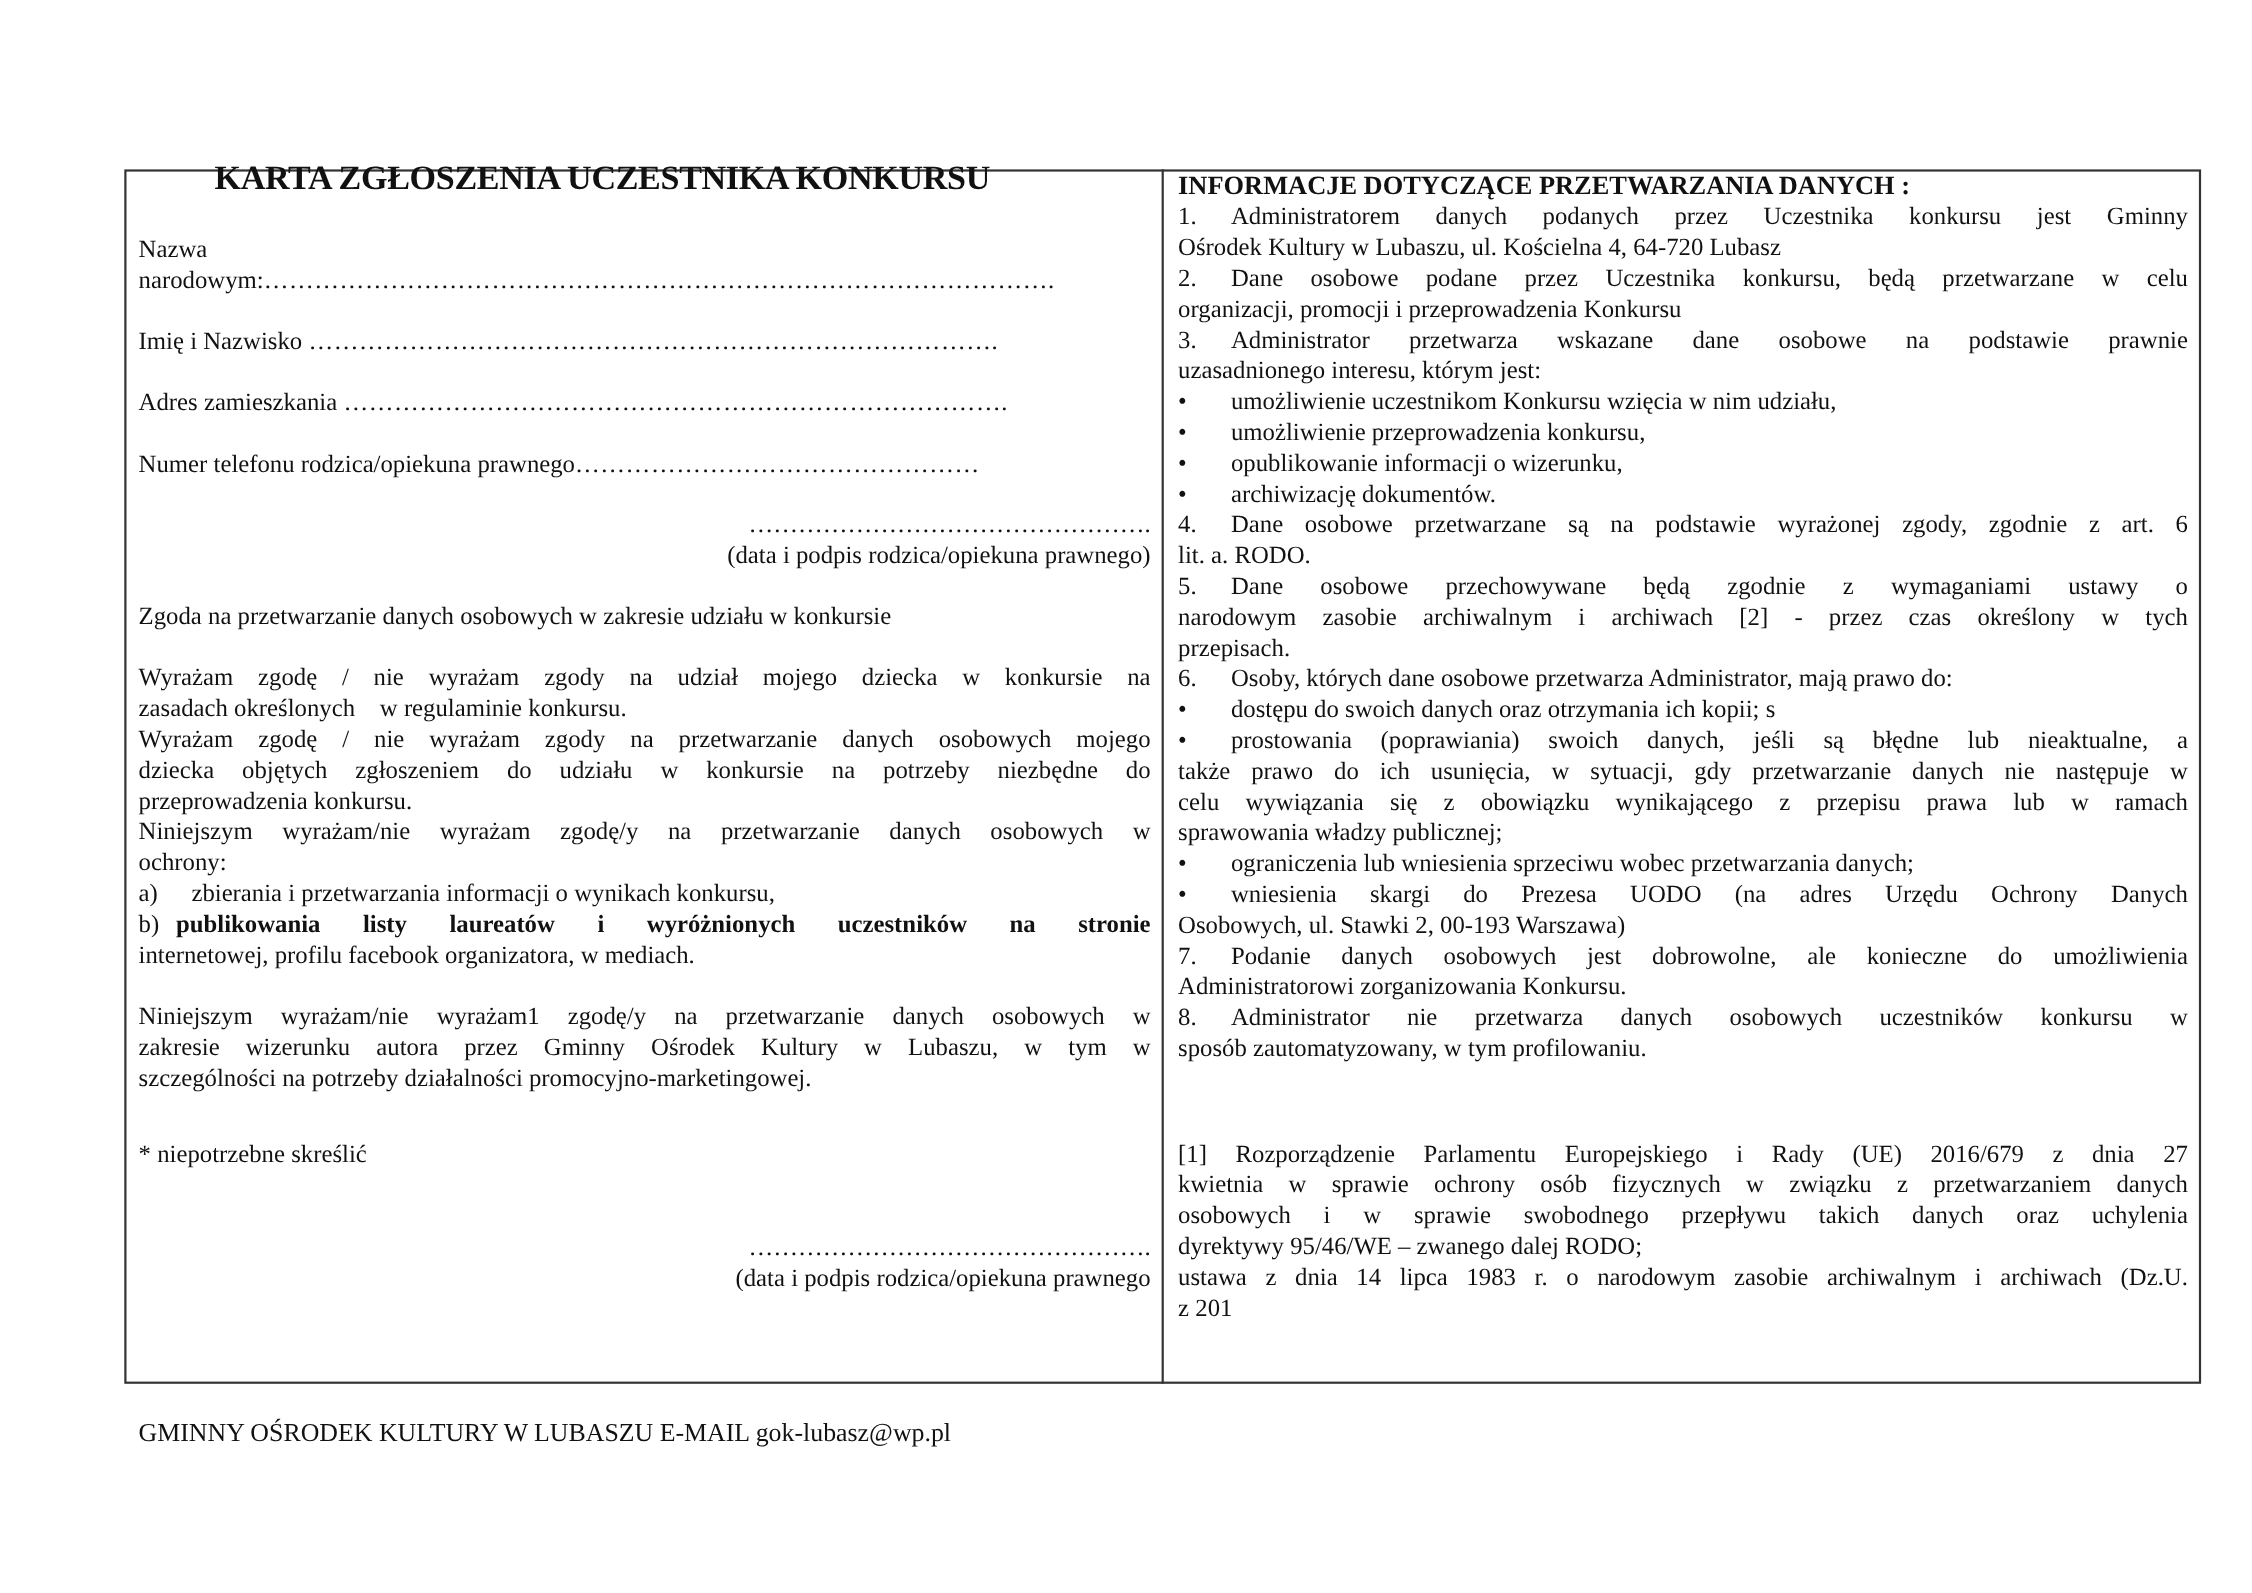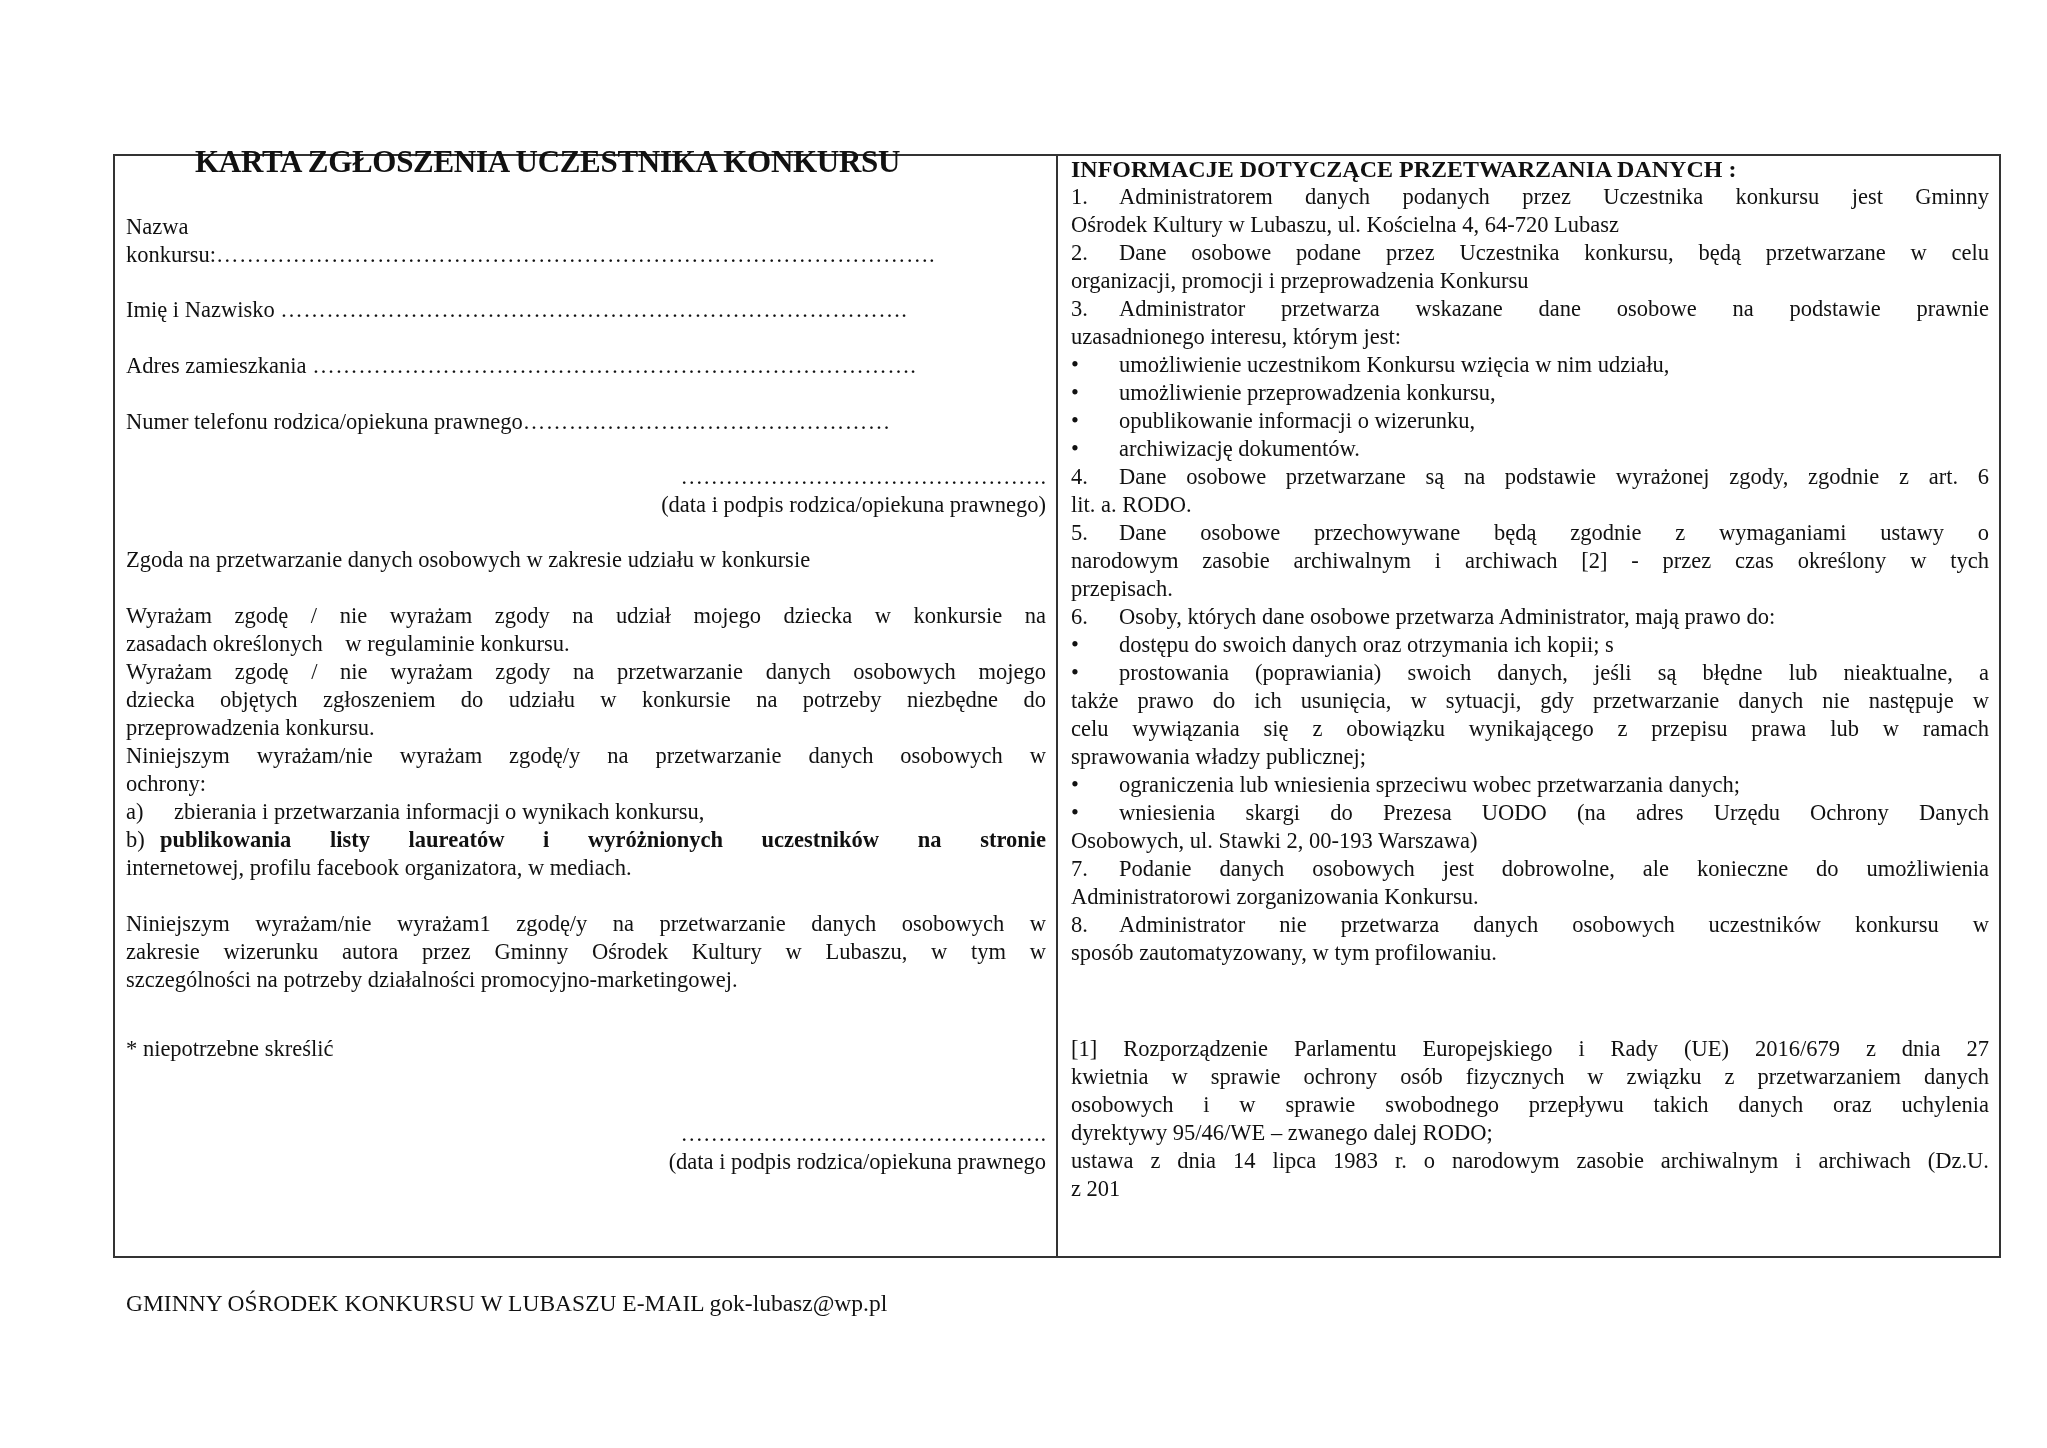--- a/index.html
+++ b/index.html
@@ -22,21 +22,21 @@
 </head>
 <body>
 
 <div class="frame"></div>
 <div class="divider"></div>
 
 <div class="ln L title" style="top:148px; left:195px; width:auto;">KARTA ZGŁOSZENIA UCZESTNIKA KONKURSU</div>
 
 <div class="ln L" style="top:213px;">Nazwa</div>
 <div class="ln L" style="top:241px;">
-  <span>konkursu:</span><span class="dots">………………………………………………………………………………….</span>
+  <span>narodowym:</span><span class="dots">………………………………………………………………………………….</span>
 </div>
 
 <div class="ln L" style="top:296px;">
   <span>Imię i Nazwisko</span> <span class="dots">……………………………………………………………………….</span>
 </div>
 
 <div class="ln L" style="top:352px;">
   <span>Adres zamieszkania</span> <span class="dots">…………………………………………………………………….</span>
 </div>
 
@@ -156,13 +156,13 @@
   </div>
 <div id="footnotes">
     <div class="ln R just" style="top: 1035px;">[1] Rozporządzenie Parlamentu Europejskiego i Rady (UE) 2016/679 z dnia 27</div>
     <div class="ln R just" style="top: 1063px;">kwietnia w sprawie ochrony osób fizycznych w związku z przetwarzaniem danych</div>
     <div class="ln R just" style="top: 1091px;">osobowych i w sprawie swobodnego przepływu takich danych oraz uchylenia</div>
     <div class="ln R" style="top: 1119px;">dyrektywy 95/46/WE – zwanego dalej RODO;</div>
     <div class="ln R just" style="top: 1147px;">ustawa z dnia 14 lipca 1983 r. o narodowym zasobie archiwalnym i archiwach (Dz.U.</div>
     <div class="ln R" style="top: 1175px;">z 201</div>
   </div>
 
-<div class="footer">GMINNY OŚRODEK KONKURSU W LUBASZU E-MAIL gok-lubasz@wp.pl</div>
+<div class="footer">GMINNY OŚRODEK KULTURY W LUBASZU E-MAIL gok-lubasz@wp.pl</div>
 
 </body></html>

